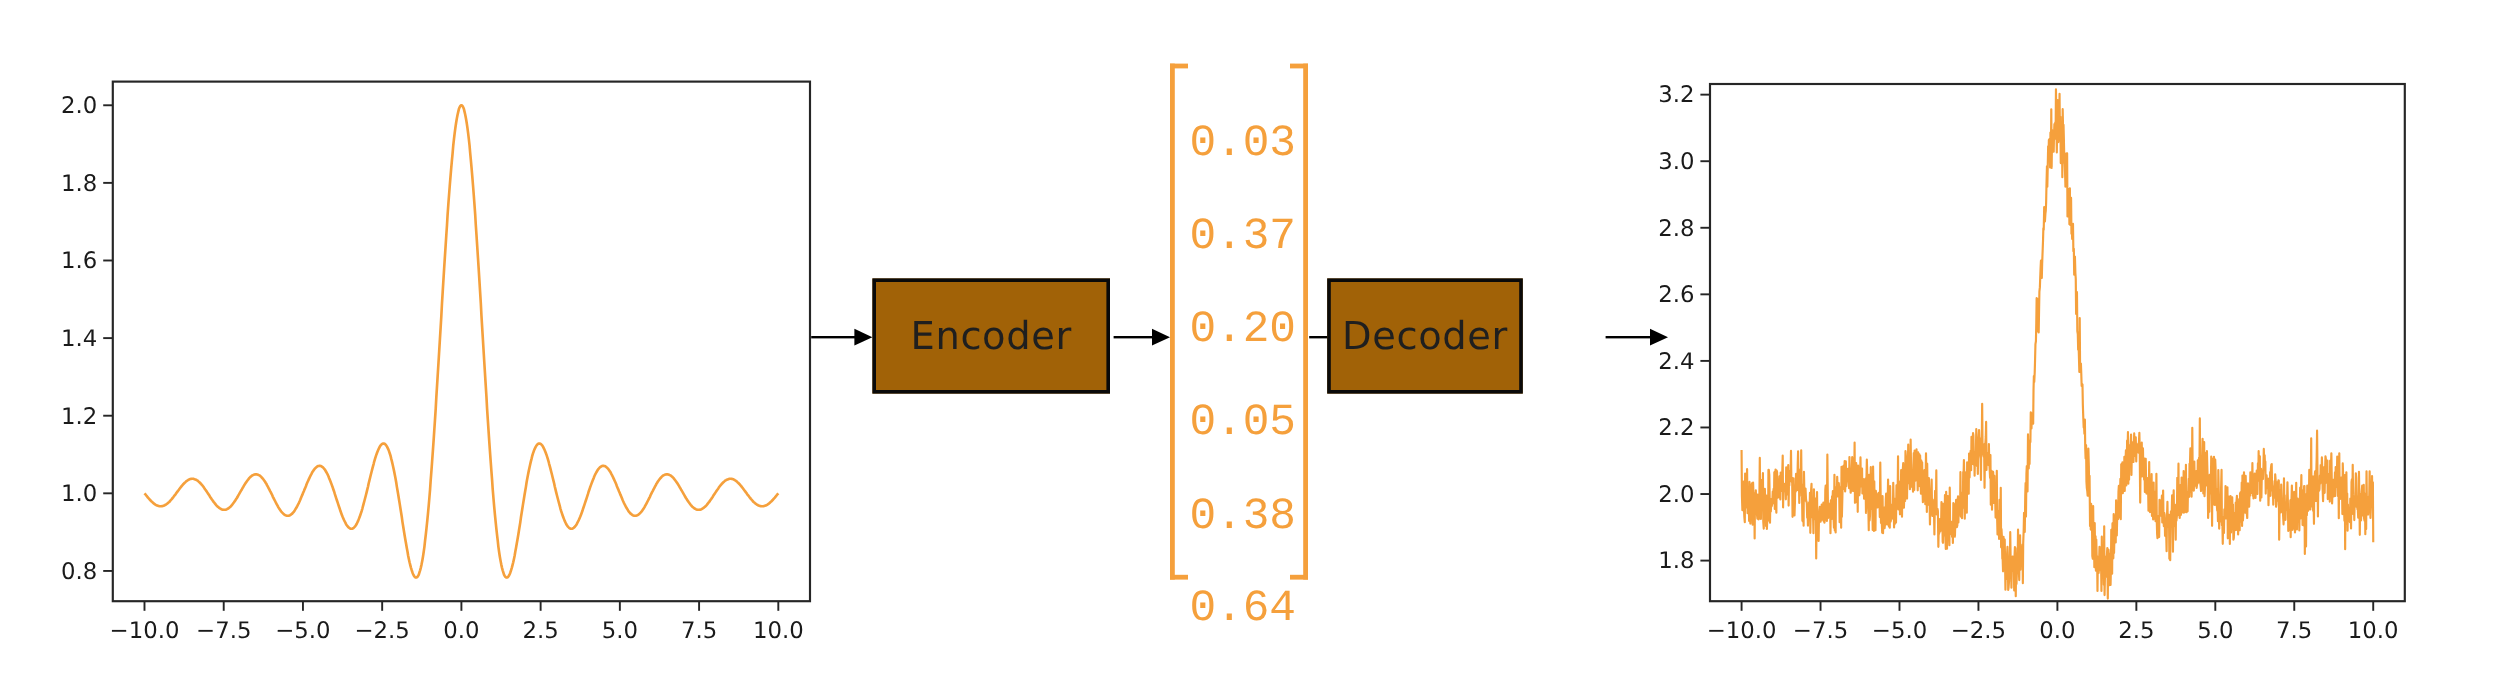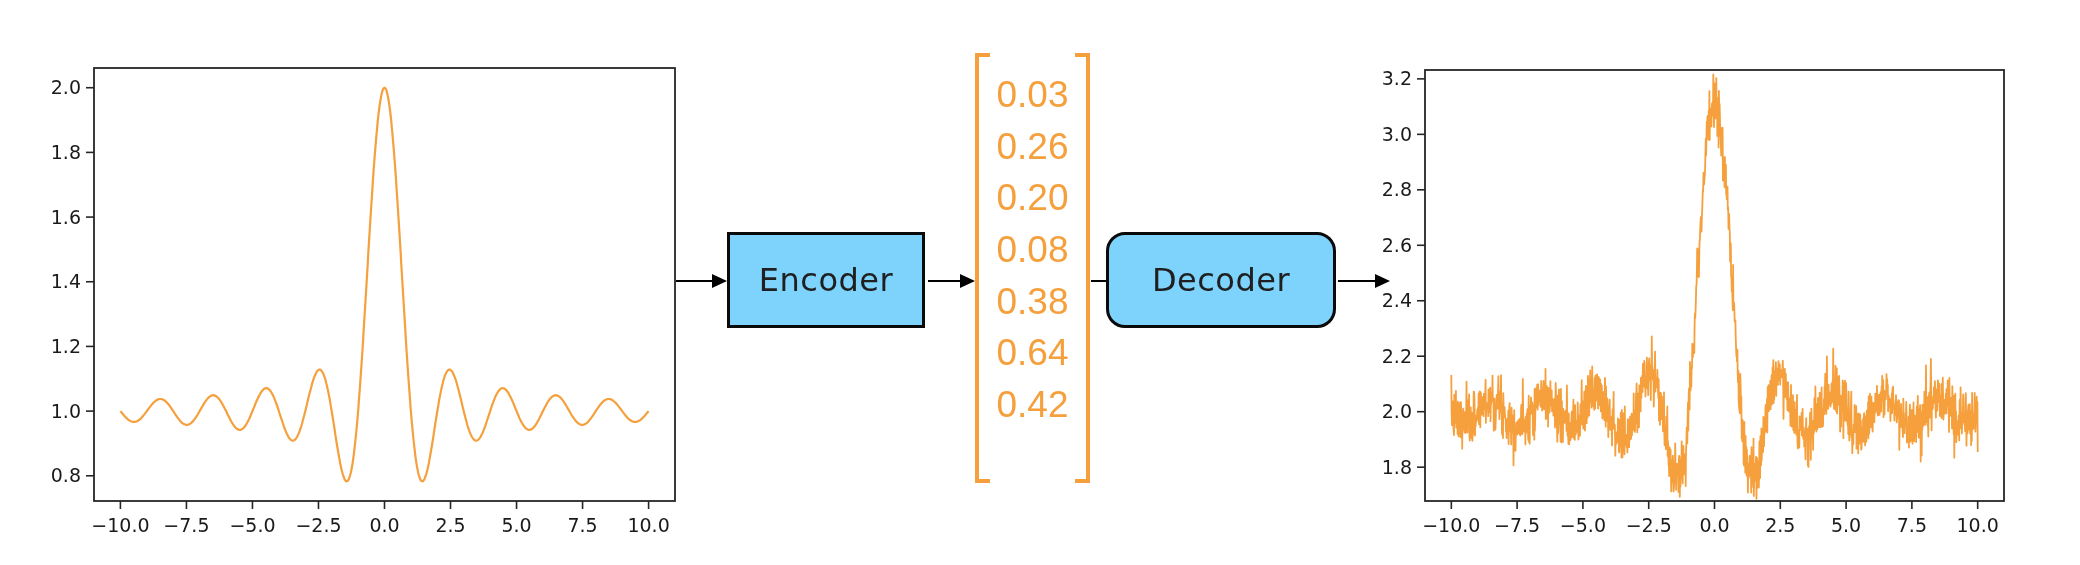--- a/index.html
+++ b/index.html
@@ -11,34 +11,34 @@
   .chart svg{position:absolute;left:0;top:0;}
   .chart svg text{font-family:"DejaVu Sans","Liberation Sans",sans-serif;font-size:19px;fill:#1a1a1a;}
 
   
   .arrow{position:absolute;height:14px;}
   .arrow .shaft{position:absolute;left:0;right:13px;top:5.8px;height:2.4px;background:#000;}
   .arrow .head{position:absolute;right:0;top:0;width:0;height:0;
                border-left:15px solid #000;border-top:7px solid transparent;border-bottom:7px solid transparent;}
 
   
-  .block{position:absolute;top:232px;height:96px;background:#7dd3fc;border:3.5px solid #0a0a0a;
+  .block{position:absolute;top:232px;height:96px;background:#a16207;border:3.5px solid #0a0a0a;
          box-sizing:border-box;display:flex;align-items:center;justify-content:center;}
   .block span{font-size:32px;color:#1f1f1f;letter-spacing:0.5px;}
 
   
   .vector{position:absolute;left:975px;top:53px;width:115px;height:430px;}
   .bracket{position:absolute;top:0;bottom:0;width:15px;box-sizing:border-box;
            border:4.3px solid var(--accent);}
   .bracket.left{left:0;border-right:none;}
   .bracket.right{right:0;border-left:none;}
   .vals{position:absolute;left:10px;right:10px;top:16px;}
-  .vals .v{height:51.7px;line-height:51.7px;text-align:center;
-           font-family:Liberation Sans, sans-serif;
-           font-size:37px;color:var(--accent);}
+  .vals .v{height:51.7px;line-height:51.7px;text-align:right;
+           font-family:Liberation Mono, monospace;
+           font-size:37px;color:var(--accent);margin-top:26px;}
 </style>
 </head>
 <body>
 
 <div class="canvas" style="--accent: #f5a03c;">
 
   <div class="chart" id="chart-0" style="left:0px;">
       <svg viewBox="0 0 700 565" width="700" height="565">
         <clipPath id="clip-0">
           <rect x="94" y="68" width="581" height="433"></rect>
@@ -92,35 +92,35 @@
   <div class="arrow" style="left:928px;top:274px;width:47px;">
     <span class="shaft"></span>
     <span class="head"></span>
   </div>
 
   <div class="vector">
     <span class="bracket left"></span>
     <span class="bracket right"></span>
     <div class="vals">
       <div class="v">0.03</div>
-      <div class="v">0.26</div>
+      <div class="v">0.37</div>
       <div class="v">0.20</div>
-      <div class="v">0.08</div>
+      <div class="v">0.05</div>
       <div class="v">0.38</div>
       <div class="v">0.64</div>
       <div class="v">0.42</div>
     </div>
   </div>
 
   <div class="arrow" style="left:1091px;top:274px;width:47px;">
     <span class="shaft"></span>
     <span class="head"></span>
   </div>
 
-  <div class="block" style="left:1106px;width:230px;border-radius:19px;">
+  <div class="block" style="left:1106px;width:163px;">
     <span>Decoder</span>
   </div>
 
   <div class="arrow" style="left:1338px;top:274px;width:52px;">
     <span class="shaft"></span>
     <span class="head"></span>
   </div>
 
   <div class="chart" id="chart-1" style="left:1380px;">
       <svg viewBox="0 0 700 565" width="700" height="565">

